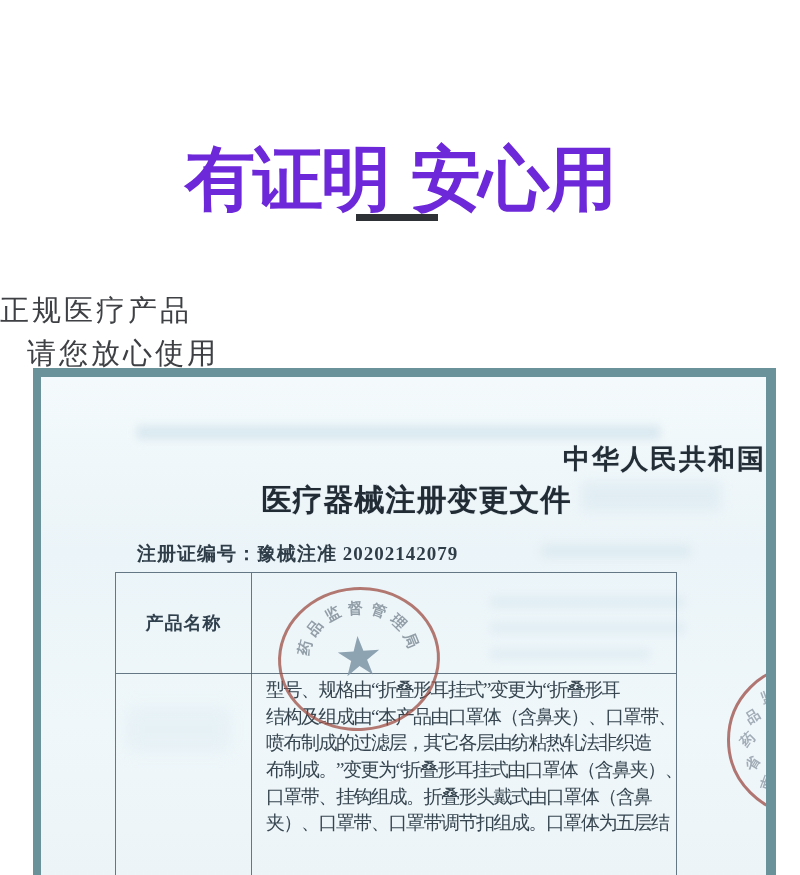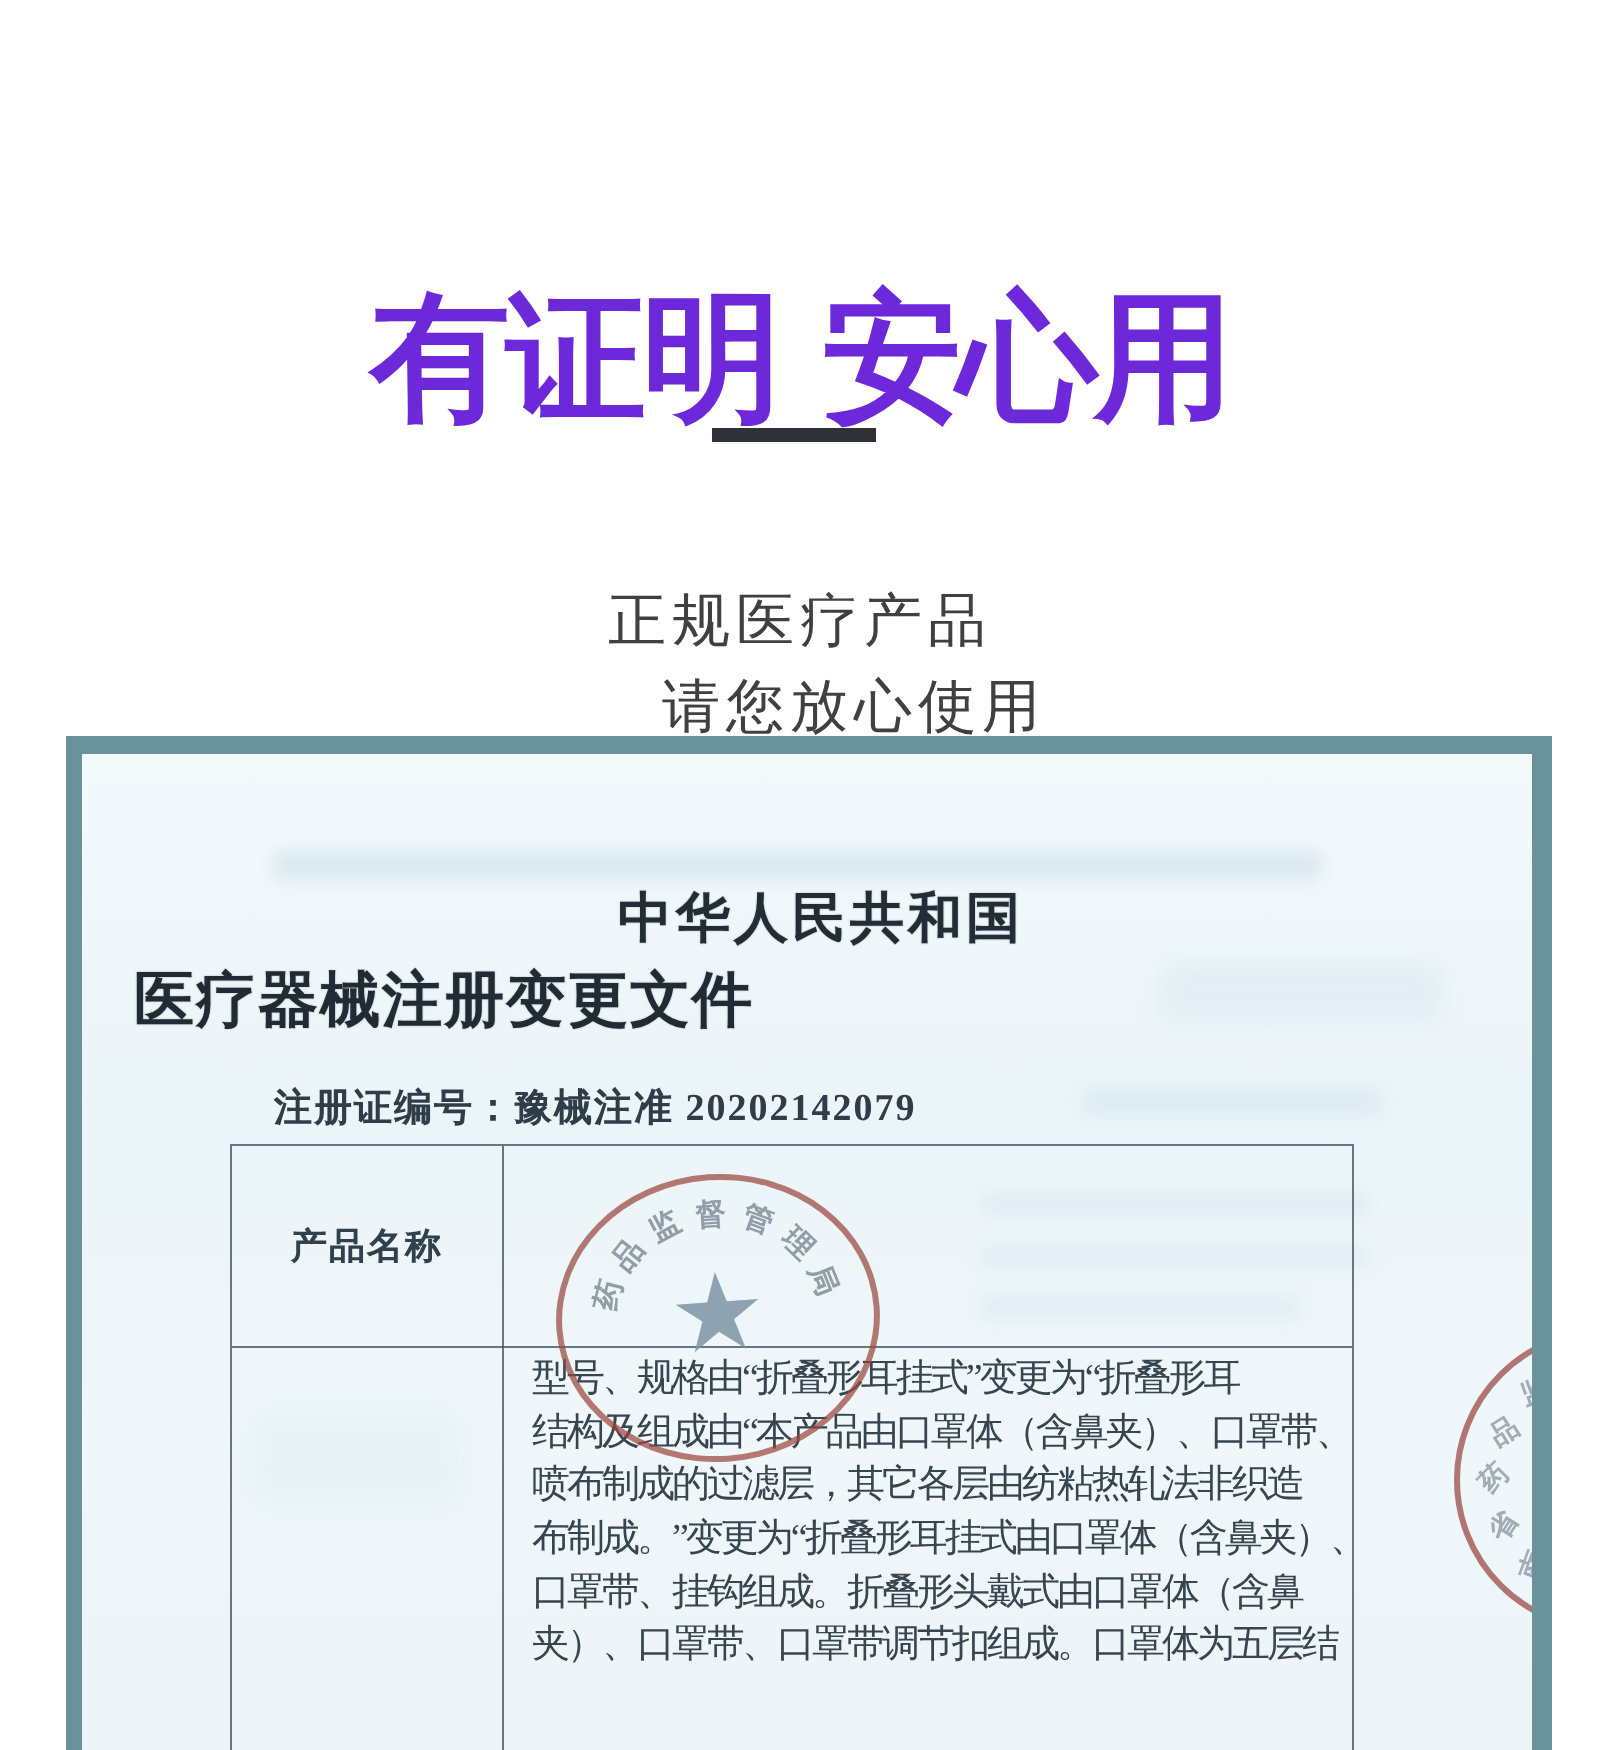--- a/index.html
+++ b/index.html
@@ -16,21 +16,21 @@
   .main-title .t-lead{margin-right:22px;}
   .main-title .t-hl{position:relative;display:inline-block;}
   .main-title .t-hl .hl-bar{
     position:absolute;left:-3px;right:-10px;bottom:5px;height:18px;
     background:#fac93a;z-index:-1;border-radius:1px;
   }
   .divider{
     position:absolute;top:214px;left:356px;width:82px;height:7px;background:#2e3135;
   }
   .subtitle{
-    position:absolute;left:0;width:100%;text-align:center;
+    position:absolute;left:0;width:100%;text-align:left;
     font-size:29px;letter-spacing:3px;color:#3f4044;font-weight:500;margin-top:43px;
   }
   .subtitle.s1{top:248px;}
   .subtitle.s2{top:291px;padding-left:27px;}
 
   
   .certificate{
     position:absolute;left:33px;top:368px;width:743px;height:507px;
     background:#6a929a;
   }
@@ -44,26 +44,26 @@
   .smudge{position:absolute;background:#cfe2eb;filter:blur(4px);border-radius:4px;}
   .sm1{left:95px;top:48px;width:525px;height:15px;opacity:.65;}
   .sm2{left:540px;top:104px;width:140px;height:30px;opacity:.40;filter:blur(6px);}
   .sm3{left:500px;top:167px;width:150px;height:14px;opacity:.45;}
   .sm4{left:449px;top:219px;width:195px;height:12px;opacity:.40;}
   .sm5{left:449px;top:245px;width:195px;height:12px;opacity:.38;}
   .sm6{left:449px;top:271px;width:160px;height:12px;opacity:.38;}
   .sm7{left:85px;top:330px;width:105px;height:45px;opacity:.25;filter:blur(8px);}
 
   .cert-title-1{
-    position:absolute;top:64px;left:0;width:100%;text-align:center;padding-left:14px;
+    position:absolute;top:64px;left:0;width:100%;text-align:right;padding-left:14px;
     box-sizing:border-box;font-size:27px;font-weight:700;letter-spacing:2px;color:#232d36;
     text-shadow:0 0 1px rgba(40,60,80,.35);
   }
   .cert-title-2{
-    position:absolute;top:103px;left:0;width:100%;text-align:left;padding-left:26px;
+    position:absolute;top:103px;left:0;width:100%;text-align:center;padding-left:26px;
     box-sizing:border-box;font-size:30px;font-weight:700;letter-spacing:1px;color:#212b34;
     text-shadow:0 0 1px rgba(40,60,80,.35);
   }
   .reg-line{
     position:absolute;top:164px;left:96px;font-size:19px;font-weight:700;
     color:#2f3d49;letter-spacing:1px;white-space:nowrap;
   }
   
   .tbl{
     position:absolute;left:74px;top:195px;width:560px;height:312px;

